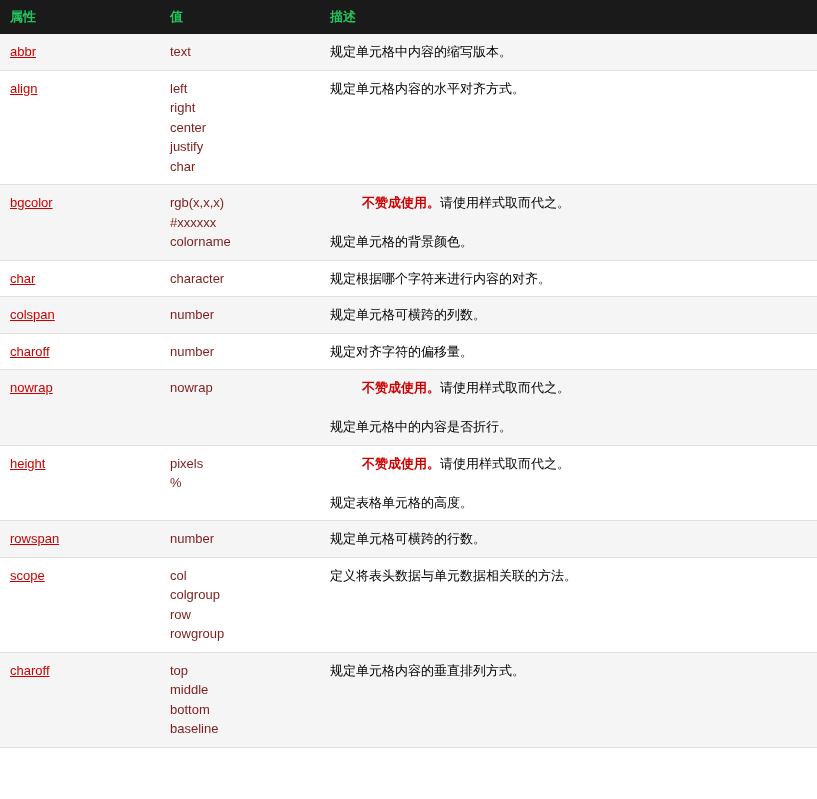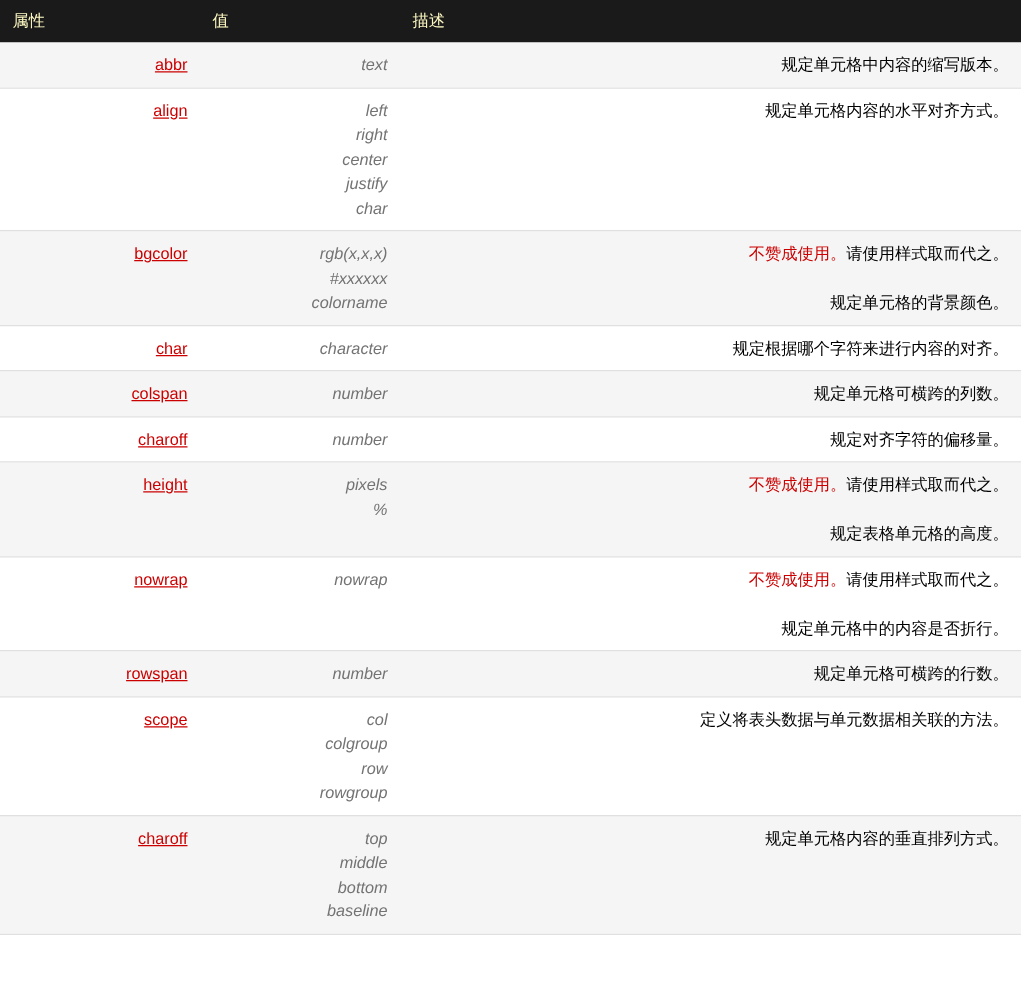--- a/index.html
+++ b/index.html
@@ -8,58 +8,57 @@
     table {
       width: 817px;
       border-collapse: collapse;
     }
 
     thead tr {
       background: #1a1a1a;
     }
 
     thead th {
-      color: #fef9c3;
-      font-weight: normal;
+      color: #22c55e;
+      font-weight: bold;
       padding: 8px 10px;
       text-align: left;
       font-size: 13px;
     }
 
     tbody tr:nth-child(odd) {
       background: #f5f5f5;
     }
 
     tbody tr:nth-child(even) {
       background: #ffffff;
     }
 
     tbody td {
       padding: 8px 10px;
       vertical-align: top;
       border-bottom: 1px solid #e0e0e0;
       font-size: 13px;
       line-height: 1.5;
-      text-align: right;
     }
 
     .attr-link {
       color: #cc0000;
       text-decoration: underline;
       cursor: pointer;
     }
 
     .value-italic {
-      font-style: italic;
-      color: #737373;
+      color: #7f1d1d;
     }
 
     .deprecated {
       color: #cc0000;
-      font-weight: normal;
+      font-weight: bold;
+      margin-left: 32px;
     }
 
     .col-attr { width: 160px; }
     .col-val { width: 160px; }
     .col-desc { width: 497px; }
   </style>
 </head>
 <body>
 
 <table>
@@ -95,28 +94,28 @@
         <td class="col-attr"><a class="attr-link">colspan</a></td>
         <td class="col-val"><span class="value-italic">number</span></td>
         <td class="col-desc"><span>规定单元格可横跨的列数。</span></td>
       </tr>
       <tr>
         <td class="col-attr"><a class="attr-link">charoff</a></td>
         <td class="col-val"><span class="value-italic">number</span></td>
         <td class="col-desc"><span>规定对齐字符的偏移量。</span></td>
       </tr>
       <tr>
+        <td class="col-attr"><a class="attr-link">nowrap</a></td>
+        <td class="col-val"><span class="value-italic">nowrap</span></td>
+        <td class="col-desc"><span class="deprecated">不赞成使用。</span><span>请使用样式取而代之。</span><br><br><span>规定单元格中的内容是否折行。</span></td>
+      </tr>
+      <tr>
         <td class="col-attr"><a class="attr-link">height</a></td>
         <td class="col-val"><span class="value-italic">pixels</span><br><span class="value-italic">%</span></td>
         <td class="col-desc"><span class="deprecated">不赞成使用。</span><span>请使用样式取而代之。</span><br><br><span>规定表格单元格的高度。</span></td>
-      </tr>
-      <tr>
-        <td class="col-attr"><a class="attr-link">nowrap</a></td>
-        <td class="col-val"><span class="value-italic">nowrap</span></td>
-        <td class="col-desc"><span class="deprecated">不赞成使用。</span><span>请使用样式取而代之。</span><br><br><span>规定单元格中的内容是否折行。</span></td>
       </tr>
       <tr>
         <td class="col-attr"><a class="attr-link">rowspan</a></td>
         <td class="col-val"><span class="value-italic">number</span></td>
         <td class="col-desc"><span>规定单元格可横跨的行数。</span></td>
       </tr>
       <tr>
         <td class="col-attr"><a class="attr-link">scope</a></td>
         <td class="col-val"><span class="value-italic">col</span><br><span class="value-italic">colgroup</span><br><span class="value-italic">row</span><br><span class="value-italic">rowgroup</span></td>
         <td class="col-desc"><span>定义将表头数据与单元数据相关联的方法。</span></td>

